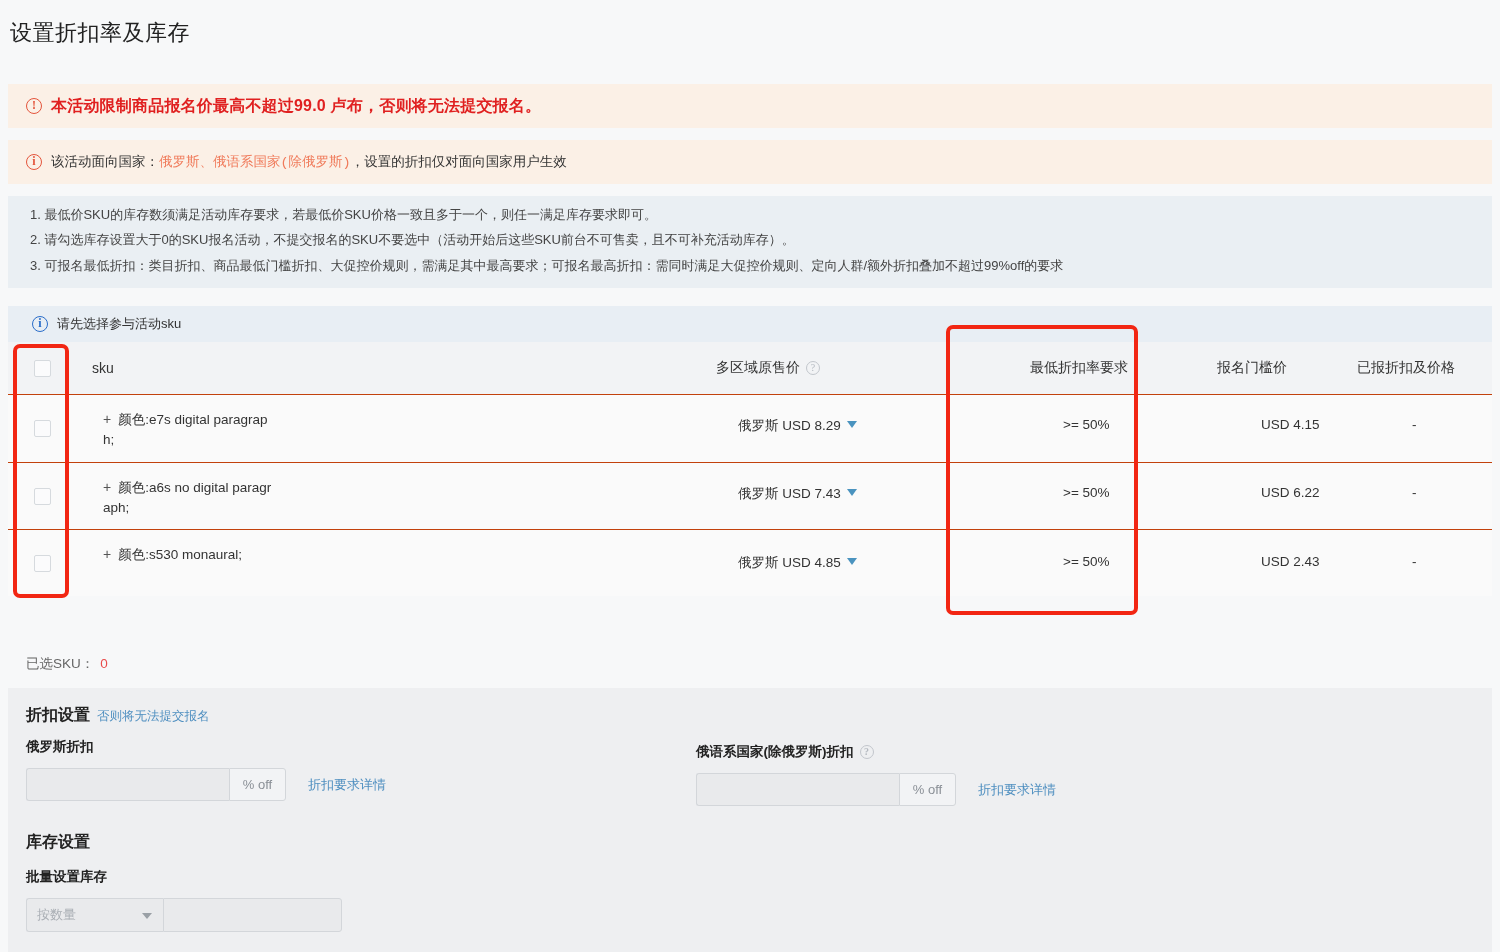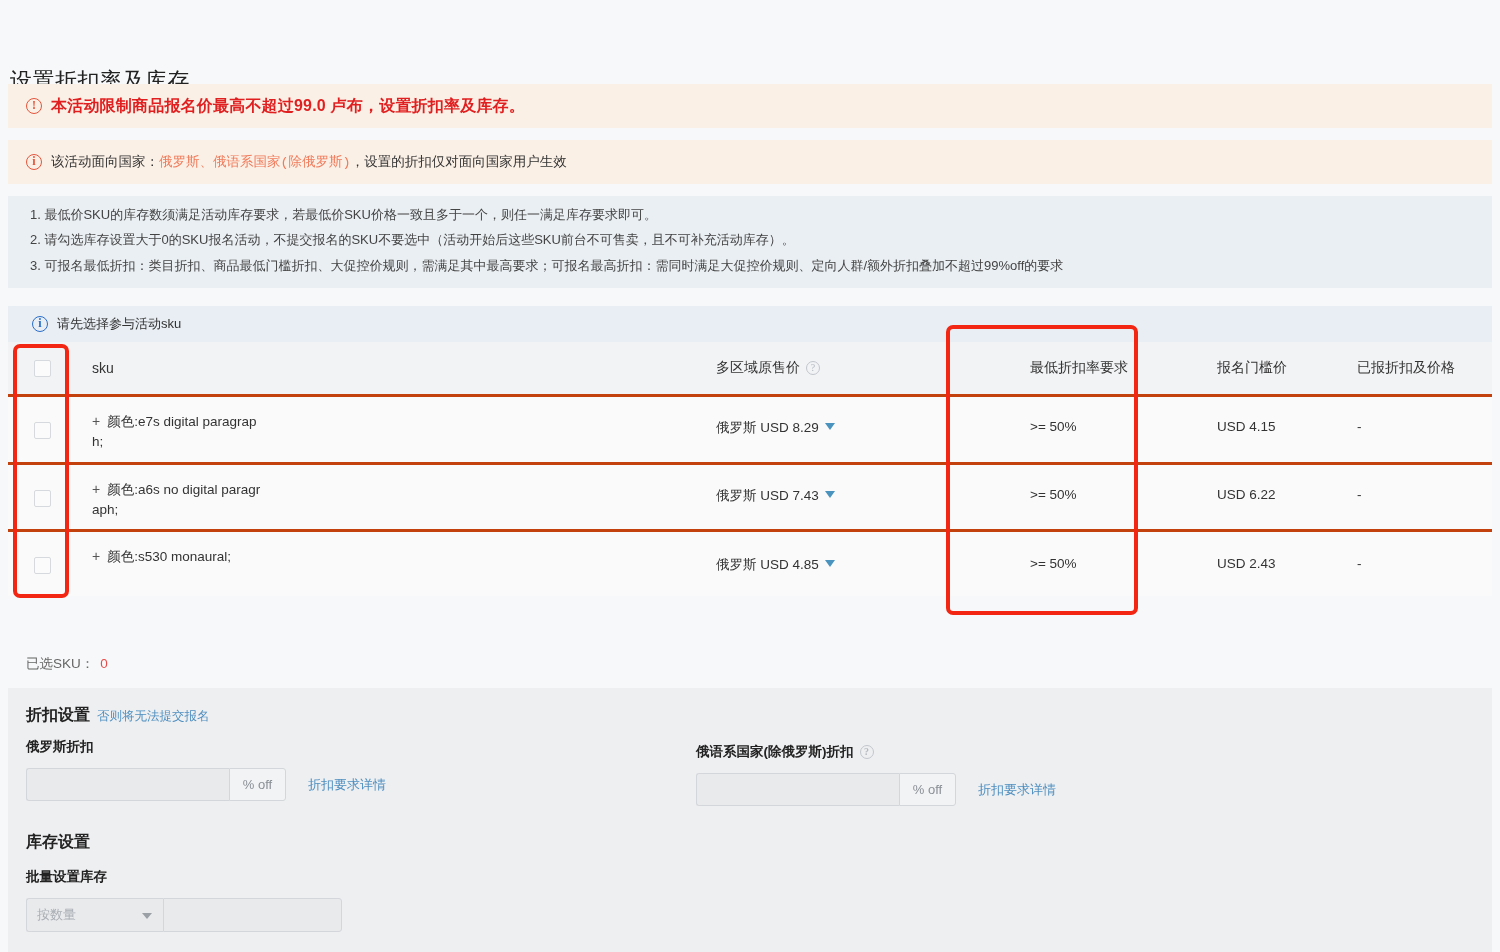--- a/index.html
+++ b/index.html
@@ -9,21 +9,21 @@
     background: #f7f8f9;
     font-family: "Liberation Sans", "DejaVu Sans", sans-serif;
     color: #333;
     overflow: hidden;
   }
   .page { position: relative; width: 1500px; height: 952px; background: #f7f8f9; }
 
   
   .page-title {
     position: absolute; left: 10px; top: 18px;
-    font-size: 22px; font-weight: 400; color: #222; letter-spacing: .5px; margin-top: 48px;
+    font-size: 22px; font-weight: 400; color: #222; letter-spacing: .5px;
   }
 
   
   .alert {
     position: absolute; left: 8px; width: 1484px;
     background: #fbf0e6;
     display: flex; align-items: center;
   }
   .alert-warn { top: 84px; height: 44px; }
   .alert-info { top: 140px; height: 44px; }
@@ -61,21 +61,21 @@
     font-size: 12px; line-height: 13px; text-align: center;
     flex: 0 0 auto; margin-left: 24px; margin-right: 9px;
     font-family: "Liberation Serif", serif; font-weight: 700;
   }
   .notice-text { font-size: 13px; color: #333; }
 
   
   .table { position: absolute; left: 8px; top: 342px; width: 1484px; }
   .trow { display: flex; align-items: flex-start; }
   .thead { background: #f2f3f5; height: 52px; align-items: center; }
-  .tbody-row { background: #fafafa; border-top: 3px solid #c2410c; height: 67px; }
+  .tbody-row { background: #fafafa; border-top: 1px solid #c2410c; height: 67px; gap: 11px; }
   .tbody-row.r1 { height: 68px; }
   .c-check { width: 68px; flex: 0 0 68px; display: flex; justify-content: center; padding-top: 0; }
   .thead .c-check { align-items: center; }
   .tbody-row .c-check { padding-top: 25px; }
   .c-sku   { width: 640px; flex: 0 0 640px; padding-left: 16px; }
   .c-price { width: 270px; flex: 0 0 270px; }
   .c-disc  { width: 215px; flex: 0 0 215px; padding-left: 44px; }
   .c-thr   { width: 140px; flex: 0 0 140px; margin-left: 16px; }
   .c-done  { width: 150px; flex: 0 0 150px; }
 
@@ -166,21 +166,21 @@
 </style>
 </head>
 <body>
 
 <div class="page">
 
   <div class="page-title">设置折扣率及库存</div>
 
   <div class="alert alert-warn">
     <span class="icon-circle">!</span>
-    <span class="alert-text">本活动限制商品报名价最高不超过99.0 卢布，设置折扣率及库存。</span>
+    <span class="alert-text">本活动限制商品报名价最高不超过99.0 卢布，否则将无法提交报名。</span>
   </div>
 
   <div class="alert alert-info">
     <span class="icon-circle">i</span>
     <span class="alert-text"><span>该活动面向国家：</span><span class="hl">俄罗斯、俄语系国家(除俄罗斯)</span><span>，设置的折扣仅对面向国家用户生效</span></span>
   </div>
 
   <div class="rules">
     <p>1. 最低价SKU的库存数须满足活动库存要求，若最低价SKU价格一致且多于一个，则任一满足库存要求即可。</p>
     <p>2. 请勾选库存设置大于0的SKU报名活动，不提交报名的SKU不要选中（活动开始后这些SKU前台不可售卖，且不可补充活动库存）。</p>

